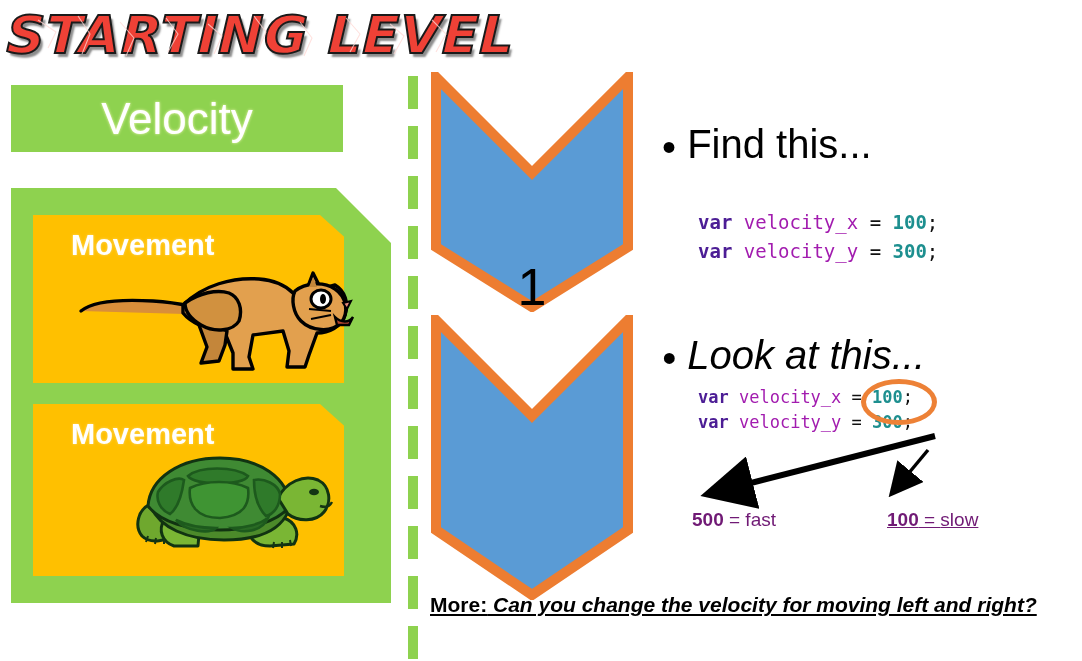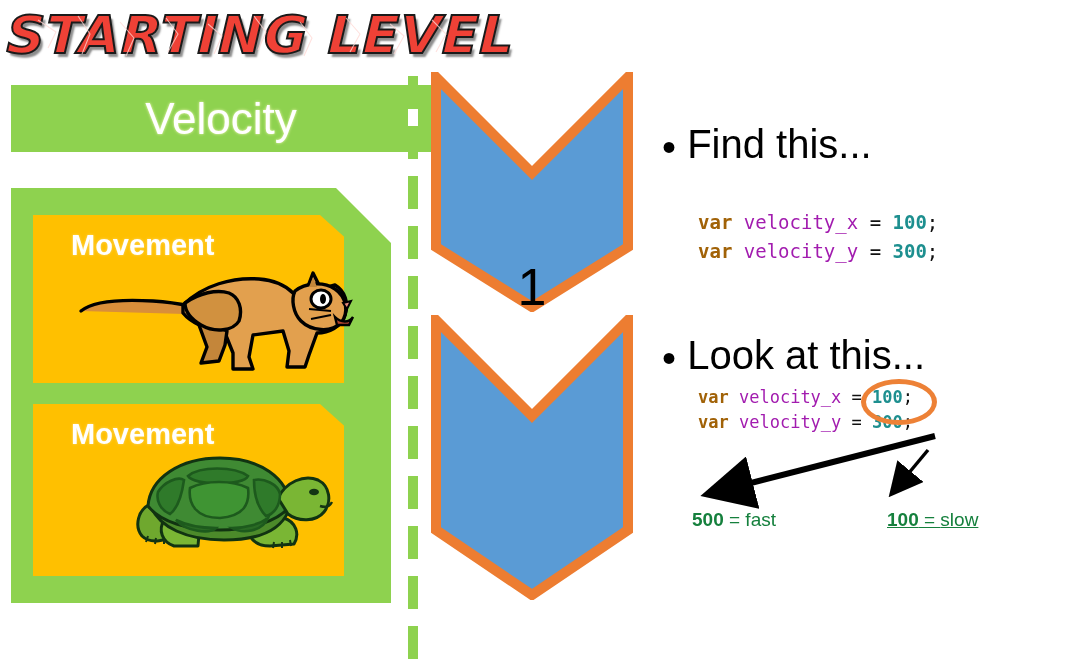--- a/index.html
+++ b/index.html
@@ -30,21 +30,21 @@
     transform-origin:left top;
     white-space:nowrap;
   }
   #title-logo .logo-crack{
     position:absolute;left:0;top:0;width:470px;height:66px;
     pointer-events:none;
   }
 
   
   #velocity-header{
-    position:absolute;left:11px;top:85px;width:420px;height:67px;
+    position:absolute;left:11px;top:85px;width:332px;height:67px;
     background:#8ed24f;
   }
   #velocity-header .vh-label{
     color:#ffffff;font-size:44px;line-height:67px;text-align:center;
     font-family:"Liberation Sans",sans-serif;
     text-shadow:0 0 3px rgba(255,255,200,.9);
   }
   #movement-panel{
     position:absolute;left:11px;top:188px;width:380px;height:415px;
     background:#8ed24f;
@@ -89,46 +89,46 @@
     font-family:"Liberation Sans",sans-serif;
   }
   #chevron-1 .chevron-num{top:185px;}
 
   
   .bullet-line{
     position:absolute;font-size:40px;color:#000000;
     font-family:"Liberation Sans",sans-serif;white-space:nowrap;
   }
   #bullet-1{left:662px;top:122px;}
-  #bullet-2{left:662px;top:333px;}
+  #bullet-2{left:662px;top:333px;font-style:italic;}
   .bullet-line .dot{font-size:40px;vertical-align:middle;}
 
   .code-block{
     position:absolute;
     font-family:"DejaVu Sans Mono","Liberation Mono",monospace;
     white-space:pre;
   }
   #code-1{left:698px;top:208px;font-size:19px;line-height:29px;}
   #code-2{left:698px;top:385px;font-size:17px;line-height:25px;}
-  .kw{color:#a16207;font-weight:bold;}
+  .kw{color:#4c1d95;font-weight:bold;}
   .id{color:#a21caf;}
   .op{color:#111111;}
   .num{color:#1d8f8f;font-weight:bold;}
   .pn{color:#111111;}
 
   #highlight-ellipse{
     position:absolute;left:861px;top:379px;width:66px;height:36px;
     border:5px solid #ed8136;border-radius:50%;
     background:transparent;
   }
 
   #arrows-svg{position:absolute;left:650px;top:430px;width:360px;height:100px;}
 
   .speed-note{
-    position:absolute;font-size:19px;color:#15803d;
+    position:absolute;font-size:19px;color:#701a75;
     font-family:"Liberation Sans",sans-serif;white-space:nowrap;
   }
   #note-fast{left:692px;top:509px;}
   #note-slow{left:887px;top:509px;text-decoration:underline;}
   .speed-note b{font-weight:bold;}
 
   
   #more-line{
     position:absolute;left:430px;top:593px;width:640px;
     font-size:21px;color:#000000;white-space:nowrap;
@@ -293,14 +293,17 @@
     <line x1="278" y1="20" x2="243" y2="62" stroke="#000000" stroke-width="3.4" marker-end="url(#ah2)"></line>
   </svg>
 
   <div class="speed-note" id="note-fast">
     <b>500</b><span> = </span><span>fast</span>
   </div>
   <div class="speed-note" id="note-slow">
     <b>100</b><span> = </span><span>slow</span>
   </div>
 
+  <div id="more-line">
+    <span class="more-label">More:</span><span class="more-q"> Can you change the velocity for moving left and right?</span>
+  </div>
 
 </div>
 
 </body></html>

